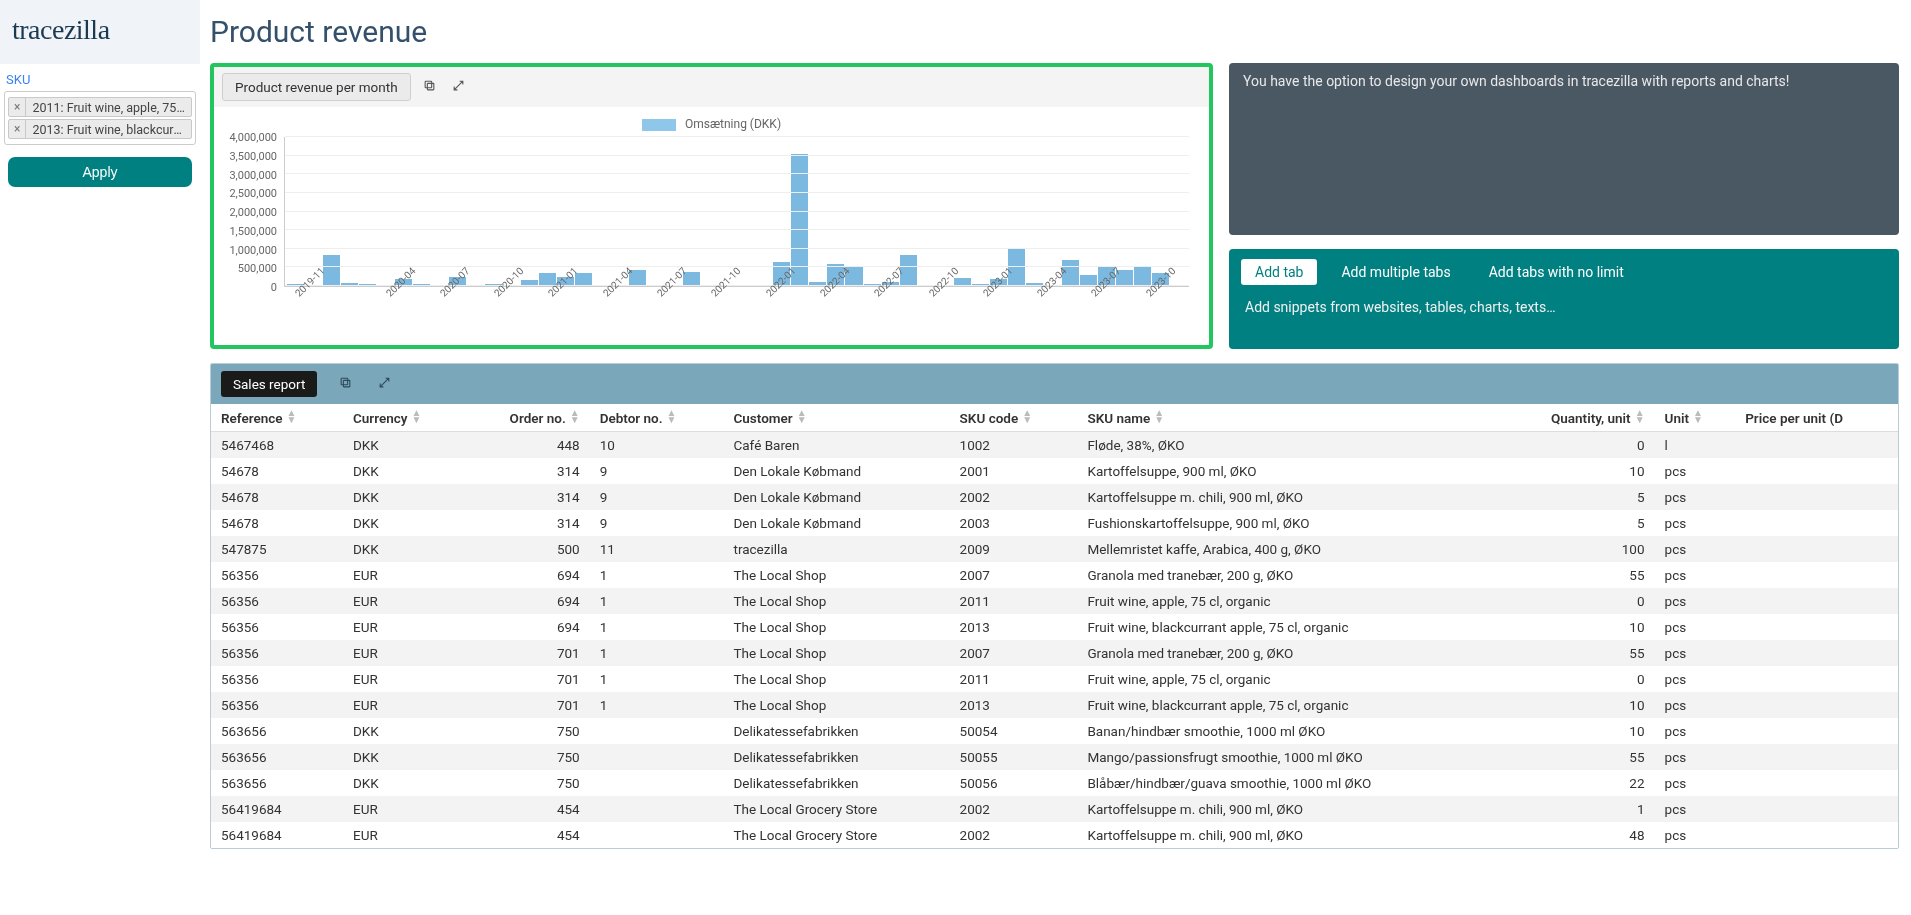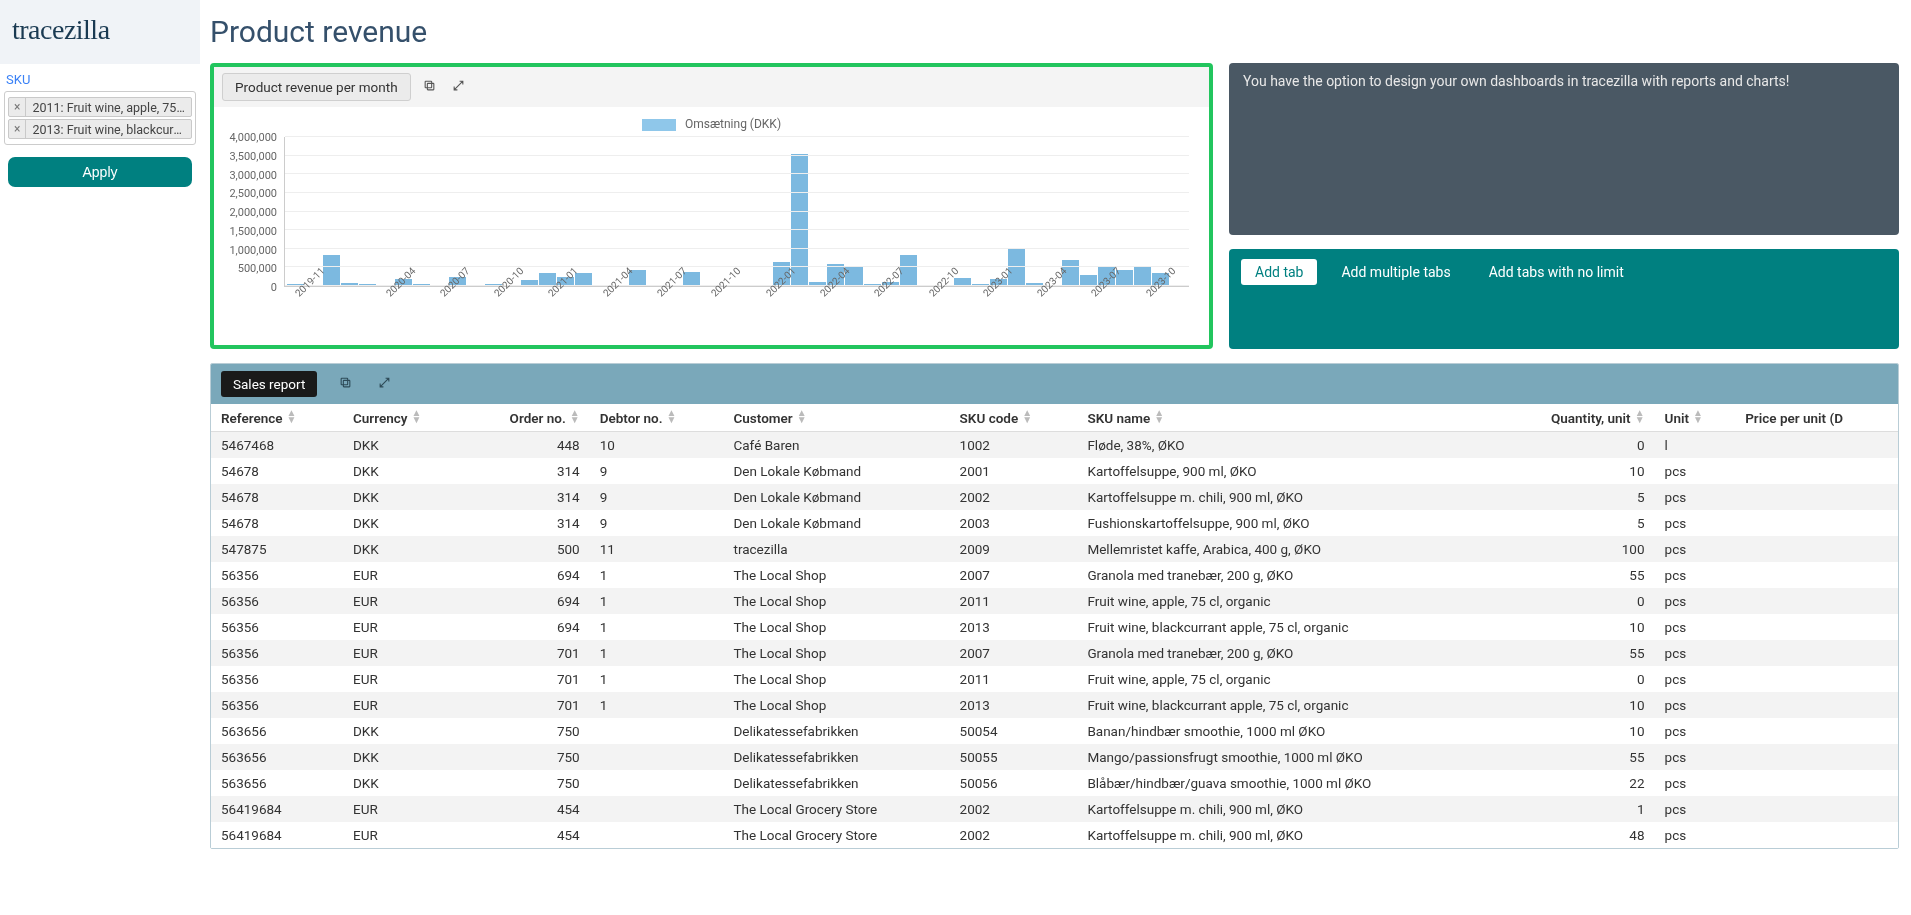--- a/index.html
+++ b/index.html
@@ -333,20 +333,21 @@
       <div class="right-col">
         <div class="dark-panel">
           <div class="dark-body">You have the option to design your own dashboards in tracezilla with reports and charts!</div>
         </div>
         <div class="teal-panel">
           <div class="teal-tabs" id="tealtabs">
               <span class="teal-tab active">Add tab</span>
               <span class="teal-tab">Add multiple tabs</span>
               <span class="teal-tab">Add tabs with no limit</span>
             </div>
+          <div class="teal-body">Add snippets from websites, tables, charts, texts…</div>
         </div>
       </div>
     </div>
 
     <div class="sales-card">
       <div class="sales-header">
         <span class="sales-tab">Sales report</span>
         <span class="icon-btn" style="color:#2d4a57">
           <svg width="13" height="13" viewBox="0 0 24 24" fill="none" stroke="#2d4a57" stroke-width="2">
               <rect x="8" y="8" width="12" height="12" rx="1"></rect>

